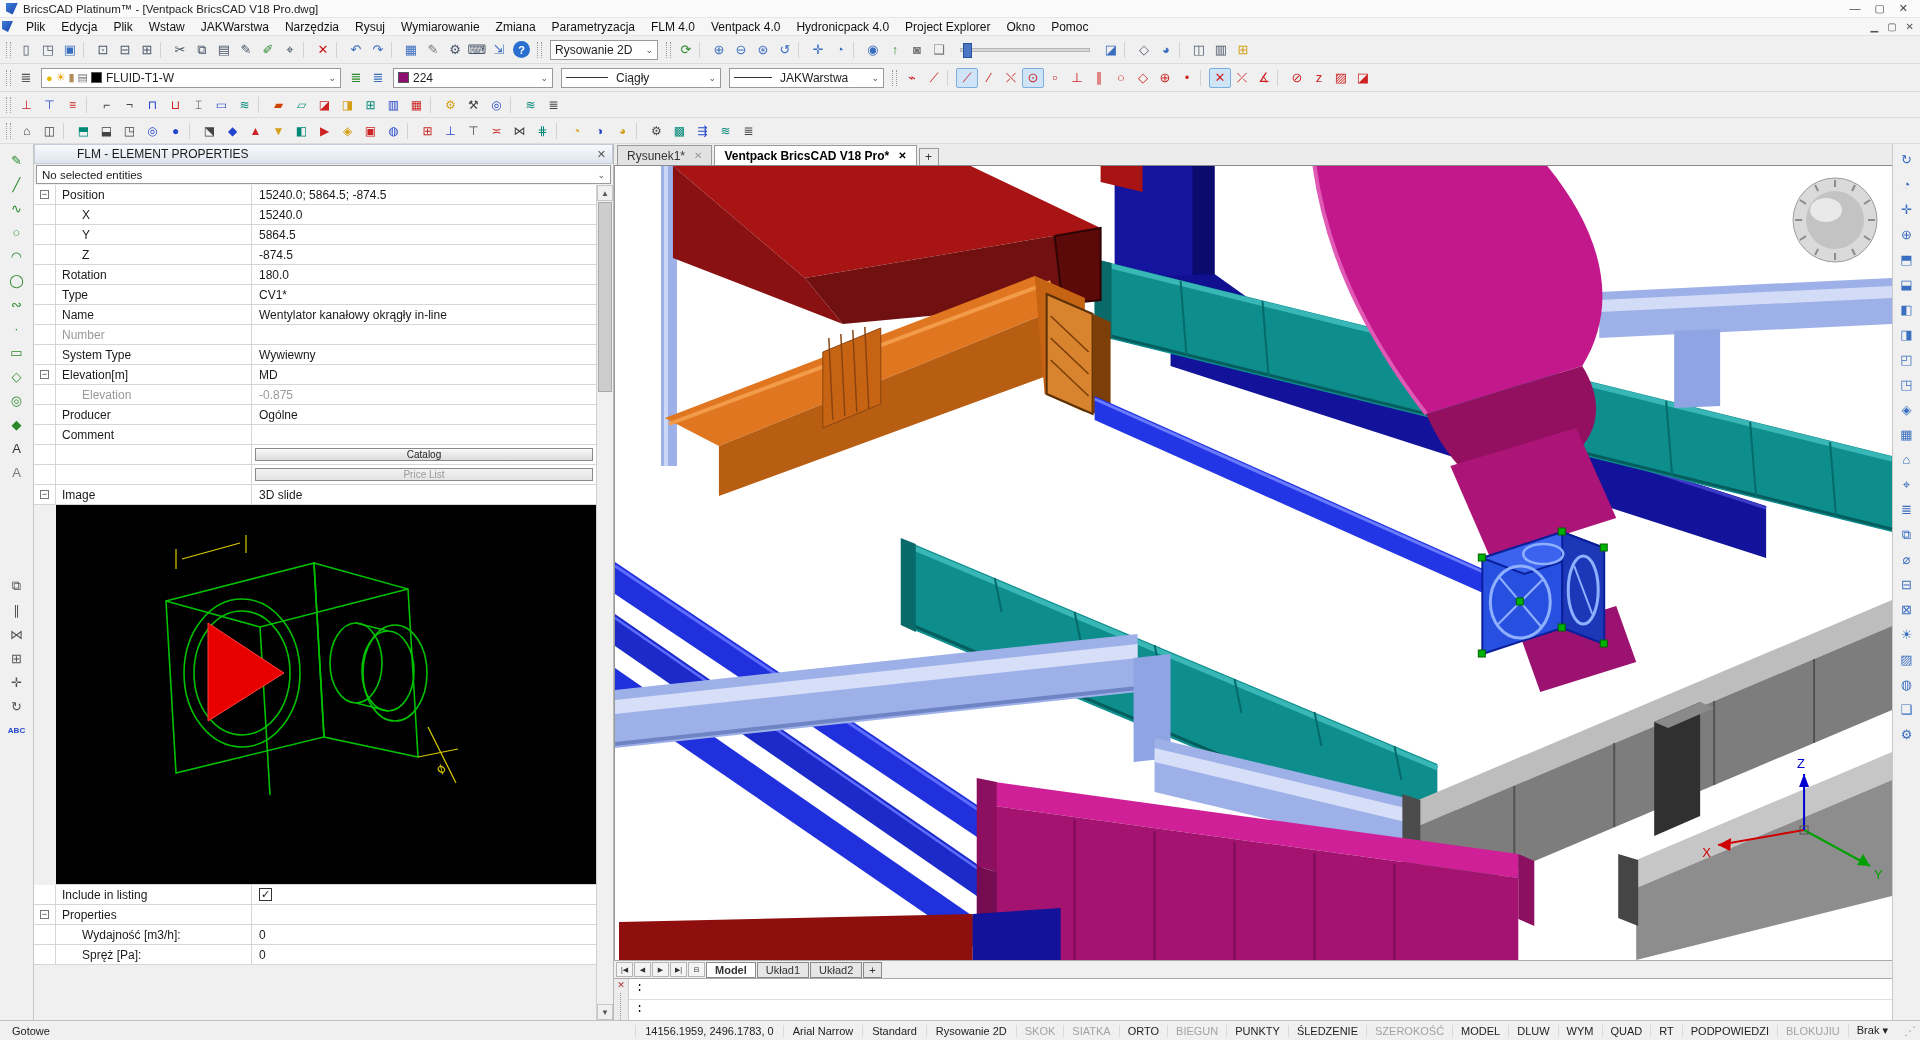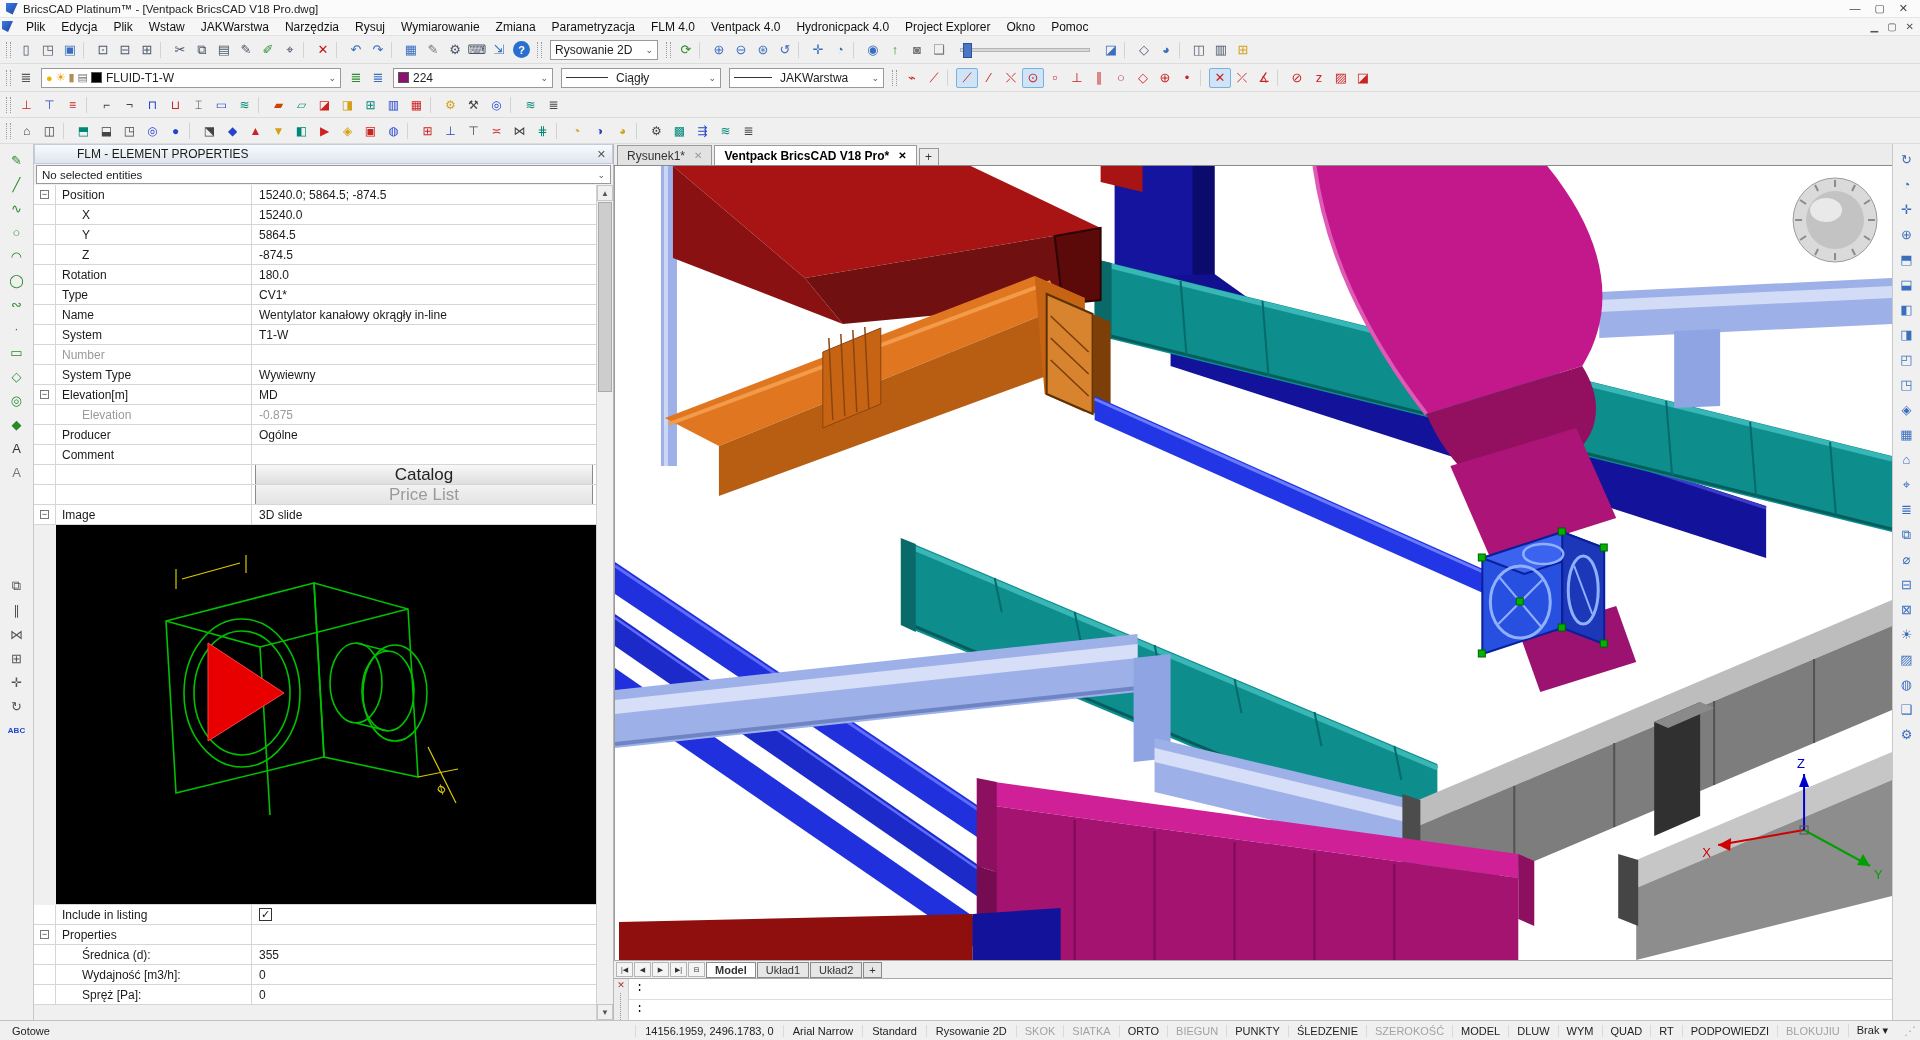--- a/index.html
+++ b/index.html
@@ -45,21 +45,21 @@
   .panel-combo .arr{margin-left:auto;font-size:9px;color:#555}
   .panel-body{flex:1;position:relative;overflow:hidden;padding-right:17px;background:#f0f0f0}
   .prow{display:flex;height:20px;background:#fff;border-bottom:1px solid #d6d6d6;align-items:stretch;font-size:12px}
   .pgut{width:22px;border-right:1px solid #d6d6d6;display:flex;align-items:center;justify-content:center;flex:none}
   .expbox{width:9px;height:9px;border:1px solid #777;color:#333;font-size:9px;line-height:7px;text-align:center;visibility:hidden;background:#fff}
   .expbox.show{visibility:visible}
   .plabel{width:196px;border-right:1px solid #d6d6d6;display:flex;align-items:center;padding-left:6px;flex:none;overflow:hidden}
   .plabel.child{padding-left:26px}
   .pvalue{flex:1;display:flex;align-items:center;padding-left:7px;overflow:hidden}
   .muted{color:#9a9a9a}
-  .pbtn{flex:1;margin:7px 2px;border:1px solid #8a8a8a;background:linear-gradient(#f8f8f8,#dcdcdc);display:flex;align-items:center;justify-content:center;font-size:17px;color:#222}
+  .pbtn{flex:1;margin:7px 2px;border:1px solid #8a8a8a;background:linear-gradient(#f8f8f8,#dcdcdc);display:flex;align-items:center;justify-content:center;font-size:10px;color:#222}
   .pbtn.disabled{color:#9a9a9a;background:linear-gradient(#f2f2f2,#e3e3e3)}
   .imgbox{height:380px;background:#000;border-bottom:1px solid #d6d6d6;margin-left:22px}
   .chk{width:13px;height:13px;border:1px solid #333;background:#fff;font-size:11px;line-height:11px;text-align:center;color:#111}
   .pscroll{position:absolute;right:0;top:0;bottom:0;width:17px;background:#f0f0f0;border-left:1px solid #d0d0d0;display:flex;flex-direction:column;align-items:center}
   .sbtn{width:16px;height:16px;background:#f0f0f0;border:1px solid #c6c6c6;font-size:8px;color:#555;display:flex;align-items:center;justify-content:center}
   .sthumb{width:14px;height:190px;background:#cdcdcd;border:1px solid #aaa;margin-top:1px}
   .sfill{flex:1}
   
   .center{flex:1;display:flex;flex-direction:column;min-width:0}
   .doc-tabs{height:22px;background:#ececec;display:flex;align-items:flex-end;padding-left:3px;border-bottom:1px solid #8a8a8a}
@@ -431,27 +431,20 @@
           </div>
 
           <div class="prow">
             <span class="pgut">
               <span class="expbox">−</span>
             </span>
             <span class="plabel">Name</span>
             <span class="pvalue">Wentylator kanałowy okrągły in-line</span>
           </div>
 
-          <div class="prow">
-            <span class="pgut">
-              <span class="expbox">−</span>
-            </span>
-            <span class="plabel">System</span>
-            <span class="pvalue">T1-W</span>
-          </div>
 
           <div class="prow">
             <span class="pgut">
               <span class="expbox">−</span>
             </span>
             <span class="plabel muted">Number</span>
             <span class="pvalue muted"></span>
           </div>
 
           <div class="prow">
@@ -550,25 +543,20 @@
       </div>
       <div class="prow">
         <span class="pgut">
             <span class="expbox show">−</span>
           </span>
         <span class="plabel">Properties</span>
         <span class="pvalue"></span>
       </div>
       <div>
 
-          <div class="prow">
-            <span class="pgut"></span>
-            <span class="plabel child">Średnica (d):</span>
-            <span class="pvalue">355</span>
-          </div>
 
 
           <div class="prow">
             <span class="pgut"></span>
             <span class="plabel child">Wydajność [m3/h]:</span>
             <span class="pvalue">0</span>
           </div>
 
           <div class="prow">
             <span class="pgut"></span>

